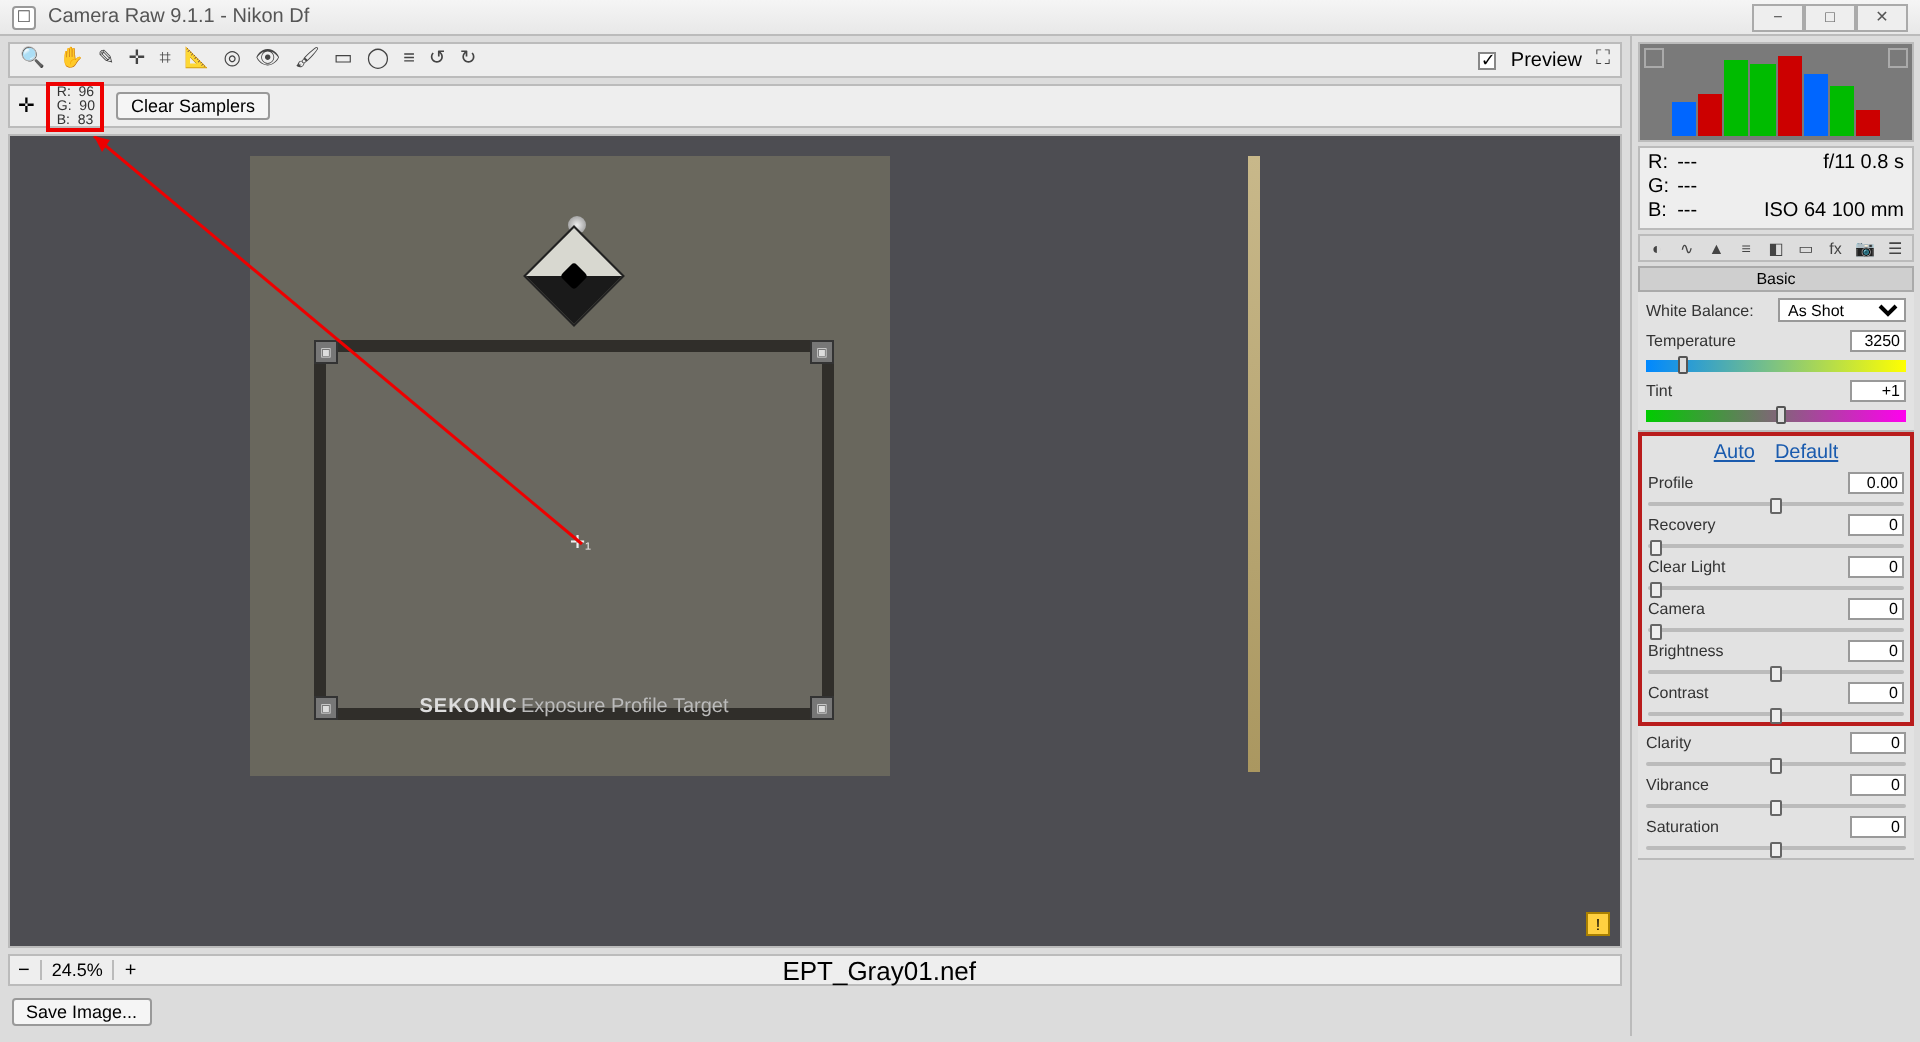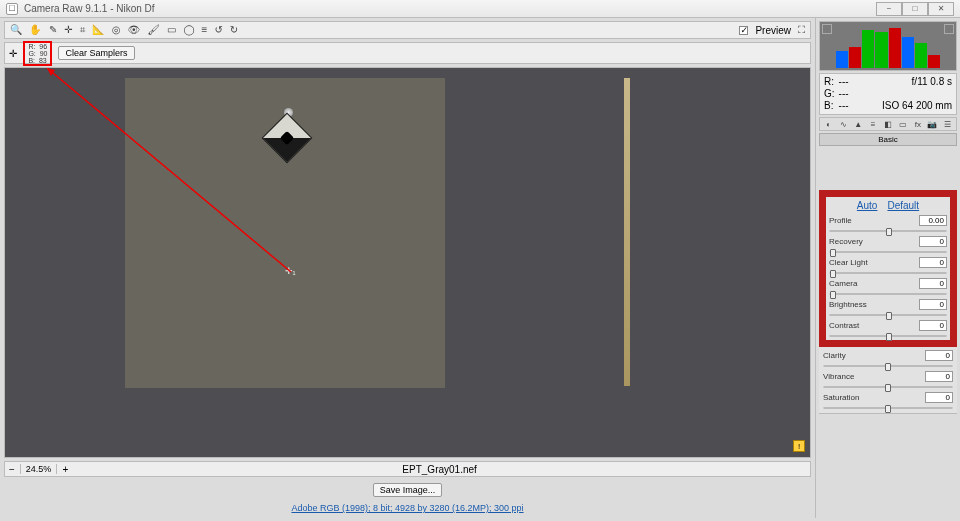--- a/index.html
+++ b/index.html
@@ -30,22 +30,22 @@
 .frame .tl{left:-6px;top:-6px;} .frame .tr{right:-6px;top:-6px;} .frame .bl{left:-6px;bottom:-6px;} .frame .br{right:-6px;bottom:-6px;}
 .frame .brand{position:absolute;bottom:-5px;left:50%;transform:translateX(-50%);font-size:6px;color:#bbb;white-space:nowrap;}
 .frame .brand b{font-weight:bold;color:#ddd;letter-spacing:0.5px;}
 .cross{position:absolute;left:280px;top:198px;color:#eee;font-size:9px;}
 .edge{position:absolute;right:180px;top:10px;width:6px;height:308px;background:linear-gradient(#c8b88a,#aa9760);}
 .warn{position:absolute;right:5px;bottom:5px;width:12px;height:12px;background:#ffd040;border:1px solid #aa8000;display:flex;align-items:center;justify-content:center;font-size:8px;color:#000;}
 .arrow{position:absolute;pointer-events:none;}
 .footbar{background:#eee;border:1px solid #bbb;height:16px;display:flex;align-items:center;padding:0 4px;gap:5px;}
 .footbar .sep{width:1px;height:10px;background:#bbb;}
 .zoomval{font-size:9px;}
-.fname{flex:1;text-align:center;font-size:10px;}
-.bottomrow{display:flex;align-items:center;gap:5px;padding:3px 2px 1px;flex-direction:column;}
+.fname{flex:1;text-align:center;font-size:13px;}
+.bottomrow{display:flex;gap:5px;padding:3px 2px 1px;}
 .link{color:#1a5bae;text-decoration:underline;font-size:9px;}
 
 .histo{height:50px;border:1px solid #bbb;background:#7a7a7a;position:relative;margin-bottom:2px;overflow:hidden;}
 .histo .bars{position:absolute;bottom:2px;left:16px;right:16px;height:42px;display:flex;align-items:flex-end;gap:1px;}
 .histo .bars div{flex:1;}
 .histo .c1{background:#06f;height:40%;} .histo .c2{background:#c00;height:50%;} .histo .c3{background:#0b0;height:90%;}
 .histo .c4{background:#0b0;height:85%;} .histo .c5{background:#c00;height:95%;} .histo .c6{background:#06f;height:75%;}
 .histo .c7{background:#0b0;height:60%;} .histo .c8{background:#c00;height:30%;}
 .histo .tri{position:absolute;top:2px;width:10px;height:10px;border:1px solid #aaa;}
 .histo .tri.L{left:2px;} .histo .tri.R{right:2px;}
@@ -58,21 +58,21 @@
 .row .lbl{flex:1;font-size:8px;color:#333;}
 .row .val{width:28px;height:11px;border:1px solid #999;background:#fff;font-size:8px;text-align:right;padding:0 2px;line-height:10px;}
 .row select{height:12px;flex:1;font-size:8px;border:1px solid #999;background:#fff;}
 .slider{height:2px;background:#fff;border:1px solid #bbb;position:relative;border-radius:2px;}
 .slider .thumb{position:absolute;top:-3px;width:6px;height:8px;background:#eee;border:1px solid #666;border-radius:1px;}
 .tempslider{height:6px;background:linear-gradient(90deg,#08f,#ff0);position:relative;}
 .tempslider .thumb,.tintslider .thumb{position:absolute;top:-2px;width:5px;height:9px;background:#ddd;border:1px solid #555;border-radius:1px;}
 .tintslider{height:6px;background:linear-gradient(90deg,#0c0,#f0e);position:relative;}
 .autodef{display:flex;justify-content:center;gap:10px;font-size:8px;}
 .autodef span{color:#1a5bae;text-decoration:underline;}
-.redbox{border:7px solid #b91c1c;padding:3px 3px;margin-top:44px;}
+.redbox{border:2px solid #b91c1c;padding:3px 3px;}
 .footer-r{margin-top:auto;display:flex;gap:4px;justify-content:flex-end;padding:2px;}
 </style>
 </head>
 <body>
 
 <div class="titlebar">
   <div class="q">☐</div>
   <span>Camera Raw 9.1.1  -  Nikon Df</span>
   <div class="wincontrols">
     <div>−</div>
@@ -111,40 +111,46 @@
 B:  83</div>
     <button class="btn">Clear Samplers</button>
   </div>
 
   <div class="preview">
     <div class="bg"></div>
     <div class="card"></div>
     <div class="edge"></div>
     <div class="orb"></div>
     <div class="cube"></div>
+    <div class="frame">
+      <div class="corner tl">▣</div>
+      <div class="corner tr">▣</div>
+      <div class="corner bl">▣</div>
+      <div class="corner br">▣</div>
+      <div class="brand"><b>SEKONIC</b> <span>Exposure Profile Target</span></div>
+    </div>
     <div class="cross">✛₁</div>
     <svg class="arrow" width="560" height="340" style="left:0;top:0">
       <line x1="42" y1="0" x2="286" y2="204" stroke="#e00" stroke-width="1.5"></line>
       <polygon points="42,0 50,2 46,8" fill="#e00"></polygon>
     </svg>
     <div class="warn">!</div>
   </div>
 
   <div class="footbar">
     <span class="ico">−</span>
     <span class="sep"></span>
     <span class="zoomval">24.5%</span>
     <span class="sep"></span>
     <span class="ico">+</span>
     <span class="fname">EPT_Gray01.nef</span>
   </div>
 
   <div class="bottomrow">
     <button class="btn">Save Image...</button>
-    <span style="flex:1;text-align:center"><a class="link">Adobe RGB (1998); 8 bit; 4928 by 3280 (16.2MP); 300 ppi</a></span>
   </div>
  </div>
 
  <div class="right">
    <div class="histo">
      <div class="tri L"></div>
      <div class="tri R"></div>
      <div class="bars">
        <div class="c1"></div>
           <div class="c2"></div>
@@ -157,34 +163,54 @@
      </div>
    </div>
    <div class="info">
      <span>R:</span>
         <span>---</span>
         <span style="grid-row:span 2;text-align:right">f/11  0.8 s</span>
      <span>G:</span>
         <span>---</span>
      <span>B:</span>
         <span>---</span>
-        <span style="text-align:right">ISO 64  200 mm</span>
+        <span style="text-align:right">ISO 64  100 mm</span>
    </div>
    <div class="tabstrip">
      <div class="t">◐</div>
      <div class="t">∿</div>
      <div class="t">▲</div>
      <div class="t">≡</div>
      <div class="t">◧</div>
      <div class="t">▭</div>
      <div class="t">fx</div>
      <div class="t">📷</div>
      <div class="t">☰</div>
    </div>
    <div class="panelhead">Basic</div>
+   <div class="panel">
+     <div class="row">
+          <span class="lbl">White Balance:</span>
+       <select><option>As Shot</option></select>
+        </div>
+     <div class="row">
+          <span class="lbl">Temperature</span>
+          <span class="val">3250</span>
+        </div>
+     <div class="tempslider">
+          <div class="thumb" style="left:12%"></div>
+        </div>
+     <div class="row">
+          <span class="lbl">Tint</span>
+          <span class="val">+1</span>
+        </div>
+     <div class="tintslider">
+          <div class="thumb" style="left:50%"></div>
+        </div>
+   </div>
    <div class="panel redbox">
      <div class="autodef">
           <span>Auto</span>
           <span>Default</span>
         </div>
      <div class="row">
           <span class="lbl">Profile</span>
           <span class="val">0.00</span>
         </div>
      <div class="slider">

